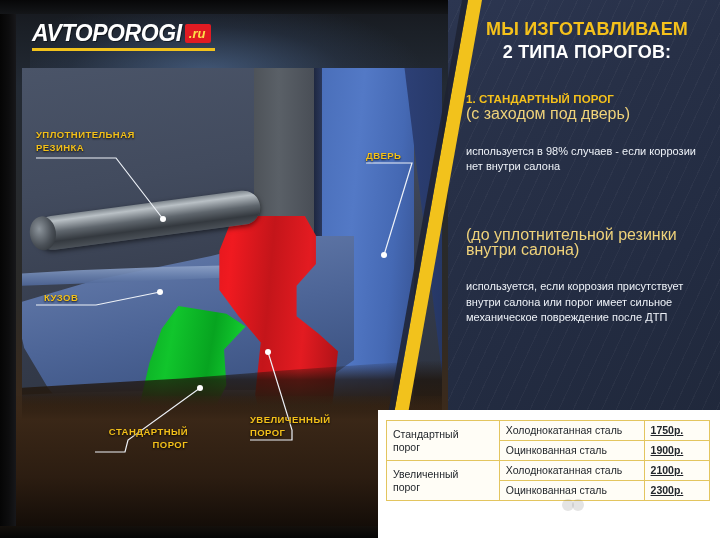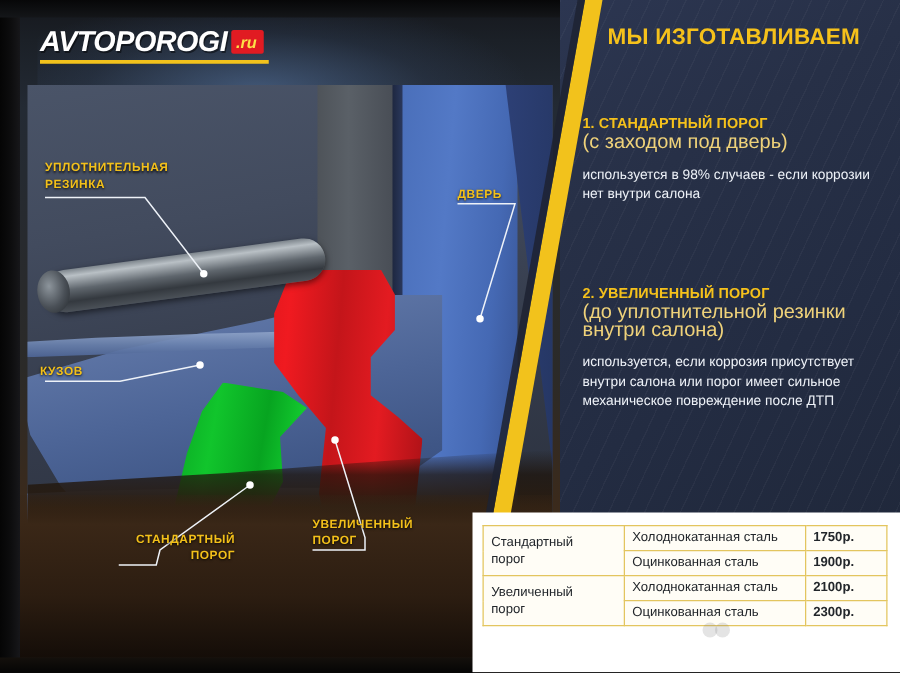--- a/index.html
+++ b/index.html
@@ -154,38 +154,38 @@
 
   .headline{
     position:absolute;left:14px;top:18px;width:250px;text-align:center;
     color:#f5c11b;font-weight:bold;font-size:18px;line-height:23px;letter-spacing:.2px;
   }
   .headline .w{color:#ffffff;}
 
   .blk{position:absolute;left:18px;width:238px;}
   .blk .ttl{color:#f5c11b;font-weight:bold;font-size:11.5px;line-height:15px;letter-spacing:.1px;}
   .blk .sub{color:#efd27a;font-size:16px;line-height:14.5px;}
-  .blk .body{color:#eef2f8;font-size:11px;line-height:15.5px;margin-top:11px;}
+  .blk .body{color:#eef2f8;font-size:11px;line-height:15.5px;margin-top:22px;}
 
   
   .table-wrap{
     position:absolute;left:378px;top:410px;width:342px;height:128px;z-index:45;
     background:#ffffff;
   }
   table.prices{
     position:absolute;left:8px;top:10px;width:324px;border-collapse:collapse;
     background:#fffdf6;
   }
   table.prices td{
     border:1px solid #e3c55f;padding:3px 6px;color:#22262b;
     font-size:10.5px;line-height:13px;vertical-align:middle;
   }
   td.kind{width:106px;font-size:12.5px;line-height:15px;color:#1d2126;}
   td.mat{width:140px;}
-  td.price{width:56px;font-weight:bold;font-size:12px;text-align:left;}
+  td.price{width:56px;font-weight:bold;font-size:12px;text-align:left;text-decoration:underline;}
 
   
   .wm{
     position:absolute;left:562px;top:486px;z-index:60;
     font-size:30px;font-weight:bold;letter-spacing:-1px;
     color:rgba(120,120,120,.22);pointer-events:none;
   }
   .wm .dots{display:inline-block;margin-right:1px;}
   .wm .dot{display:inline-block;width:12px;height:12px;border-radius:50%;
     background:rgba(120,120,120,.20);margin-right:-2px;vertical-align:middle;}
@@ -258,21 +258,21 @@
         <circle cx="268" cy="352" r="3"></circle>
       </g>
     </svg>
   </div>
 
   <div class="ill-label" style="left:36px;top:129px;">
     <span>УПЛОТНИТЕЛЬНАЯ</span><br>
     <span>РЕЗИНКА</span>
   </div>
 
-  <div class="ill-label" style="left:32px;top:292px;">
+  <div class="ill-label" style="left:44px;top:292px;">
     <span>КУЗОВ</span>
   </div>
 
   <div class="ill-label" style="left:366px;top:150px;">
     <span>ДВЕРЬ</span>
   </div>
 
   <div class="ill-label" style="left:88px;top:426px;width:100px;text-align:right;">
     <span>СТАНДАРТНЫЙ</span><br>
     <span>ПОРОГ</span>
@@ -281,30 +281,30 @@
   <div class="ill-label" style="left:250px;top:414px;">
     <span>УВЕЛИЧЕННЫЙ</span><br>
     <span>ПОРОГ</span>
   </div>
 
   <div class="right-half">
     <div class="hatch"></div>
 
     <div class="headline">
       <span>МЫ ИЗГОТАВЛИВАЕМ</span><br>
+      <span class="w">2 ТИПА ПОРОГОВ:</span>
     </div>
 
     <div class="blk" style="top:92px;">
       <div class="ttl">1. СТАНДАРТНЫЙ ПОРОГ</div>
       <div class="sub">(с заходом под дверь)</div>
       <div class="body">используется в 98% случаев - если коррозии нет внутри салона</div>
     </div>
 
     <div class="blk" style="top:228px;">
-      <div class="ttl">2. УВЕЛИЧЕННЫЙ ПОРОГ</div>
       <div class="sub">(до уплотнительной резинки внутри салона)</div>
       <div class="body">используется, если коррозия присутствует внутри салона или порог имеет сильное механическое повреждение после ДТП</div>
     </div>
   </div>
 
   <svg class="divider" viewBox="0 0 720 538">
     <polygon points="468,0 482,0 408,414 394,414" fill="#f2c21c"></polygon>
     <polygon points="462,0 468,0 394,414 388,414" fill="#1d2231" opacity="0.85"></polygon>
   </svg>
 

